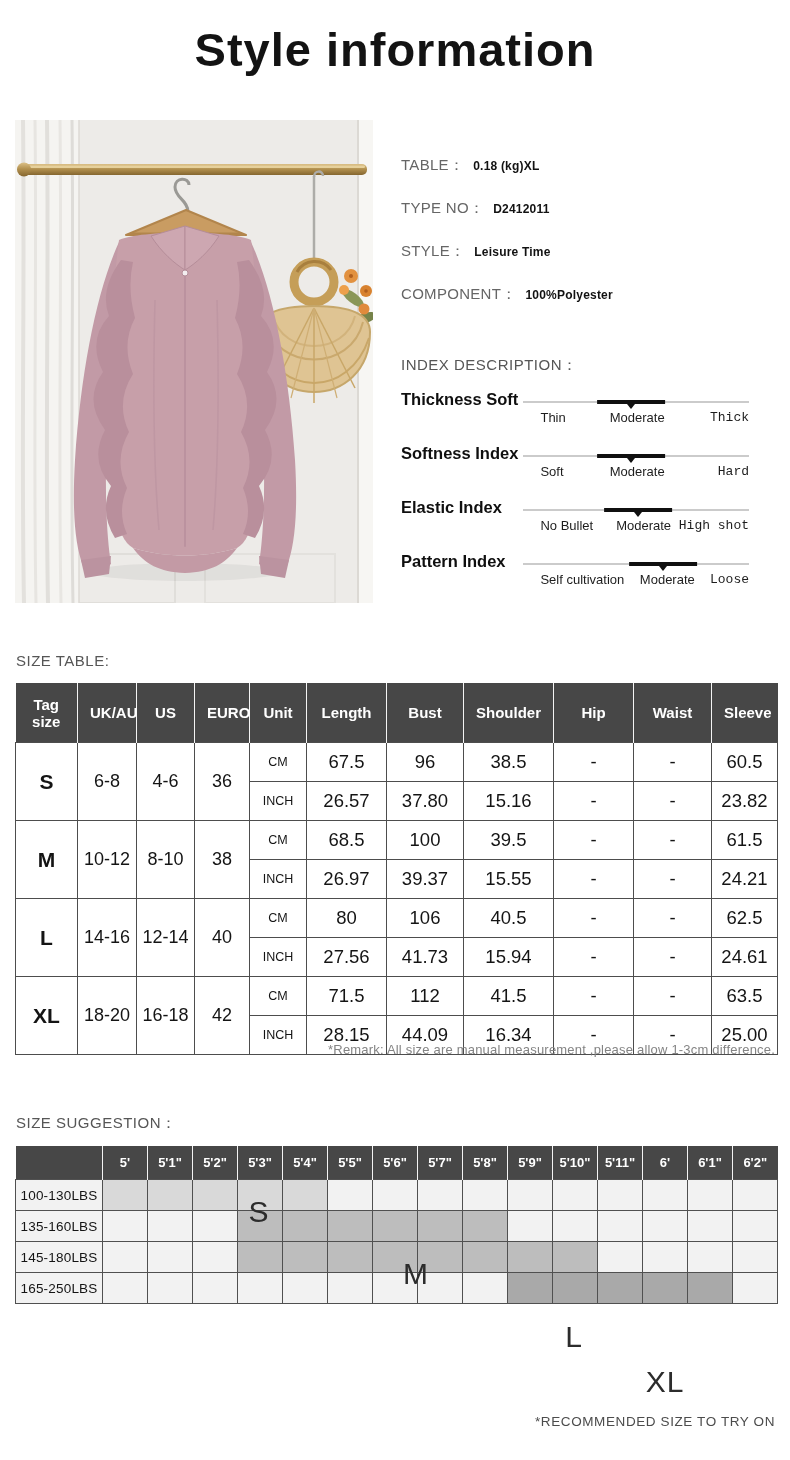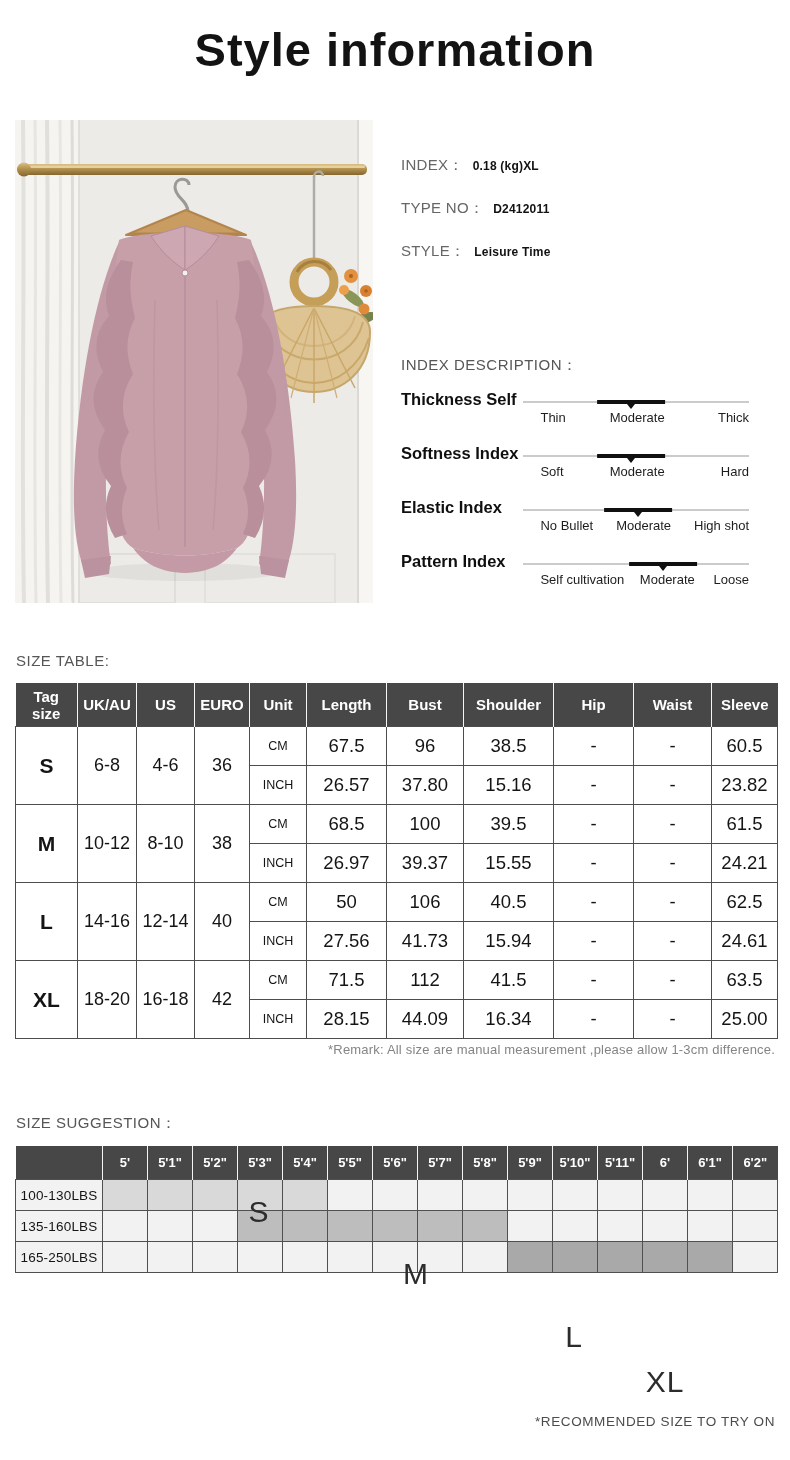--- a/index.html
+++ b/index.html
@@ -23,27 +23,27 @@
   .idx-row{position:relative;height:54px;}
   .idx-name{position:absolute;left:0;top:1px;font-size:16.5px;font-weight:700;color:#0f0f0f;}
   .idx-scale{position:absolute;left:122px;right:30px;top:0;height:54px;}
   .idx-line{position:absolute;left:0;right:0;top:12px;height:2px;background:#cbcbcb;}
   .idx-seg{position:absolute;top:11px;height:4px;background:#101010;width:30%;transform:translateX(-50%);}
   .idx-tri{position:absolute;top:15px;width:0;height:0;border-left:4px solid transparent;
     border-right:4px solid transparent;border-top:5px solid #101010;transform:translateX(-50%);}
   .idx-opts{position:absolute;left:11px;right:0;top:21px;height:16px;font-size:13px;color:#1d1d1d;}
   .opt-a{position:absolute;left:3%;white-space:nowrap;}
   .opt-b{position:absolute;transform:translateX(-50%);white-space:nowrap;}
-  .opt-c{position:absolute;right:0;white-space:nowrap;}
+  .opt-c{position:absolute;right:0;white-space:nowrap;font-family:Liberation Mono, monospace;}
   
   .section-label{position:absolute;left:16px;font-size:15px;color:#565656;letter-spacing:.5px;}
   
   #size-table{position:absolute;left:15px;top:683px;width:762px;border-collapse:collapse;table-layout:fixed;}
   #size-table th{
-    background:var(--header-bg,#474747);color:#fff;font-size:15px;font-weight:700;height:35px;padding:4px;
+    background:var(--header-bg,#474747);color:#fff;font-size:15px;font-weight:700;height:35px;padding:12px;
   }
   #size-table th + th{border-left:1px solid #f4f4f4;}
   #size-table td{
     border:1px solid #4d4d4d;text-align:center;vertical-align:middle;padding:0;height:38px;background:#fff;
   }
   #size-table td.tag{font-size:21px;font-weight:600;}
   #size-table td.sz{font-size:18px;}
   #size-table td.unit{font-size:12.5px;font-weight:400;}
   #size-table td.val{font-size:18.5px;}
   .remark{position:absolute;left:15px;top:1042px;width:760px;text-align:right;font-size:13px;color:#848484;letter-spacing:.2px;}
@@ -147,34 +147,37 @@
       <path d="M202,180 C204,260 204,340 198,410" stroke="#b8909e" stroke-width="1.5" fill="none" opacity="0.5"></path>
       <path d="M170,106 L136,116 C146,132 160,144 170,150 Z" fill="#cda7b1" stroke="#b58d99" stroke-width="1"></path>
       <path d="M170,106 L204,116 C194,132 180,144 170,150 Z" fill="#cda7b1" stroke="#b58d99" stroke-width="1"></path>
       <circle cx="170" cy="153" r="3" fill="#f3eef0" stroke="#b58d99" stroke-width="1"></circle>
     </g>
   </svg>
 </div>
 
 <div class="specs">
   <div class="attr">
-    <span>INDEX：</span><span class="attr-value">0.18 (kg)XL</span>
+    <span>TABLE：</span><span class="attr-value">0.18 (kg)XL</span>
   </div>
   <div class="attr">
     <span>TYPE NO：</span><span class="attr-value">D2412011</span>
   </div>
   <div class="attr">
     <span>STYLE：</span><span class="attr-value">Leisure Time</span>
+  </div>
+  <div class="attr">
+    <span>COMPONENT：</span><span class="attr-value">100%Polyester</span>
   </div>
 </div>
 
 <div class="index-heading">INDEX DESCRIPTION：</div>
 <div class="index-rows">
     <div class="idx-row">
-      <span class="idx-name">Thickness Self</span>
+      <span class="idx-name">Thickness Soft</span>
       <div class="idx-scale">
         <div class="idx-line"></div>
         <div class="idx-seg" style="left: 48%;"></div>
         <div class="idx-tri" style="left: 48%;"></div>
         <div class="idx-opts">
           <span class="opt-a">Thin</span>
           <span class="opt-b" style="left: 48%;">Moderate</span>
           <span class="opt-c">Thick</span>
         </div>
       </div>
@@ -294,21 +297,21 @@
         <td class="val">-</td>
         <td class="val">-</td>
         <td class="val">24.21</td>
       </tr>
       <tr>
         <td class="tag" rowspan="2">L</td>
         <td class="sz" rowspan="2">14-16</td>
         <td class="sz" rowspan="2">12-14</td>
         <td class="sz" rowspan="2">40</td>
         <td class="unit">CM</td>
-        <td class="val">50</td>
+        <td class="val">80</td>
         <td class="val">106</td>
         <td class="val">40.5</td>
         <td class="val">-</td>
         <td class="val">-</td>
         <td class="val">62.5</td>
       </tr>
       <tr>
         <td class="unit">INCH</td>
         <td class="val">27.56</td>
         <td class="val">41.73</td>
@@ -415,20 +418,38 @@
           <td style="background: rgb(189, 189, 189);"></td>
           <td style="background: rgb(189, 189, 189);"></td>
           <td></td>
           <td></td>
           <td></td>
           <td></td>
           <td></td>
           <td></td>
         </tr>
         <tr>
+          <td class="rowlabel">145-180LBS</td>
+          <td></td>
+          <td></td>
+          <td></td>
+          <td style="background: rgb(189, 189, 189);"></td>
+          <td style="background: rgb(189, 189, 189);"></td>
+          <td style="background: rgb(189, 189, 189);"></td>
+          <td style="background: rgb(189, 189, 189);"></td>
+          <td style="background: rgb(189, 189, 189);"></td>
+          <td style="background: rgb(189, 189, 189);"></td>
+          <td style="background: rgb(189, 189, 189);"></td>
+          <td style="background: rgb(189, 189, 189);"></td>
+          <td></td>
+          <td></td>
+          <td></td>
+          <td></td>
+        </tr>
+        <tr>
           <td class="rowlabel">165-250LBS</td>
           <td></td>
           <td></td>
           <td></td>
           <td></td>
           <td></td>
           <td></td>
           <td></td>
           <td></td>
           <td></td>

